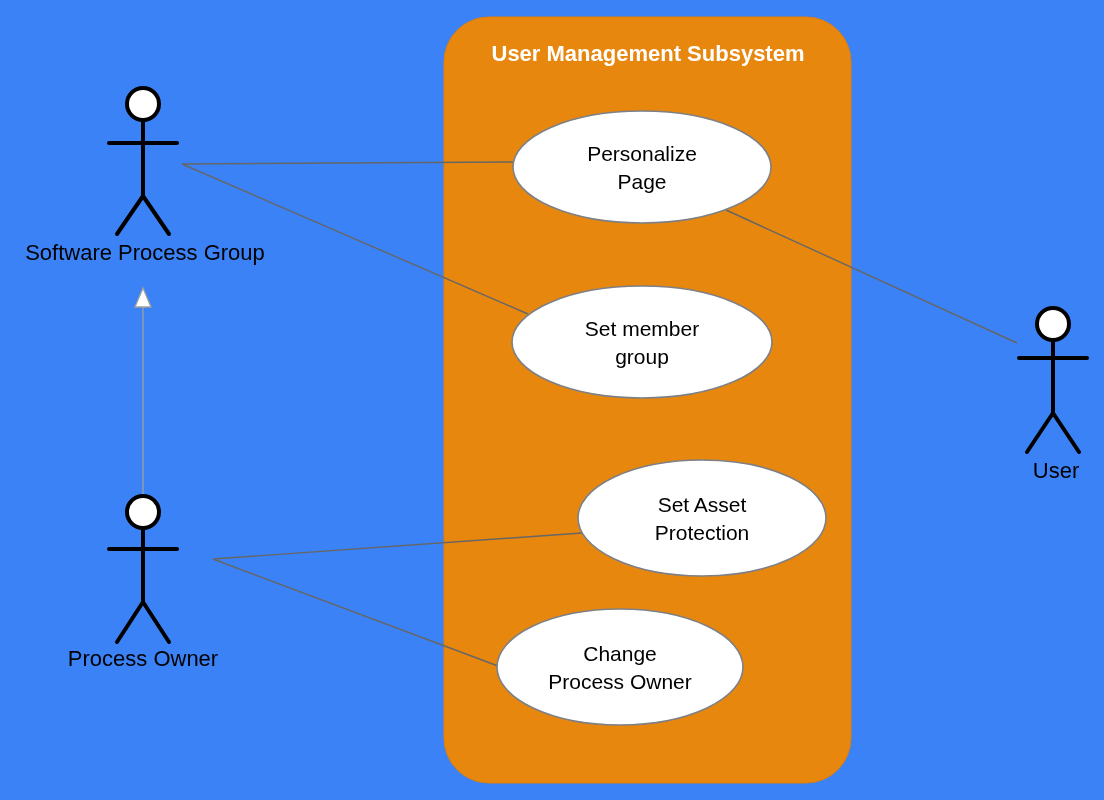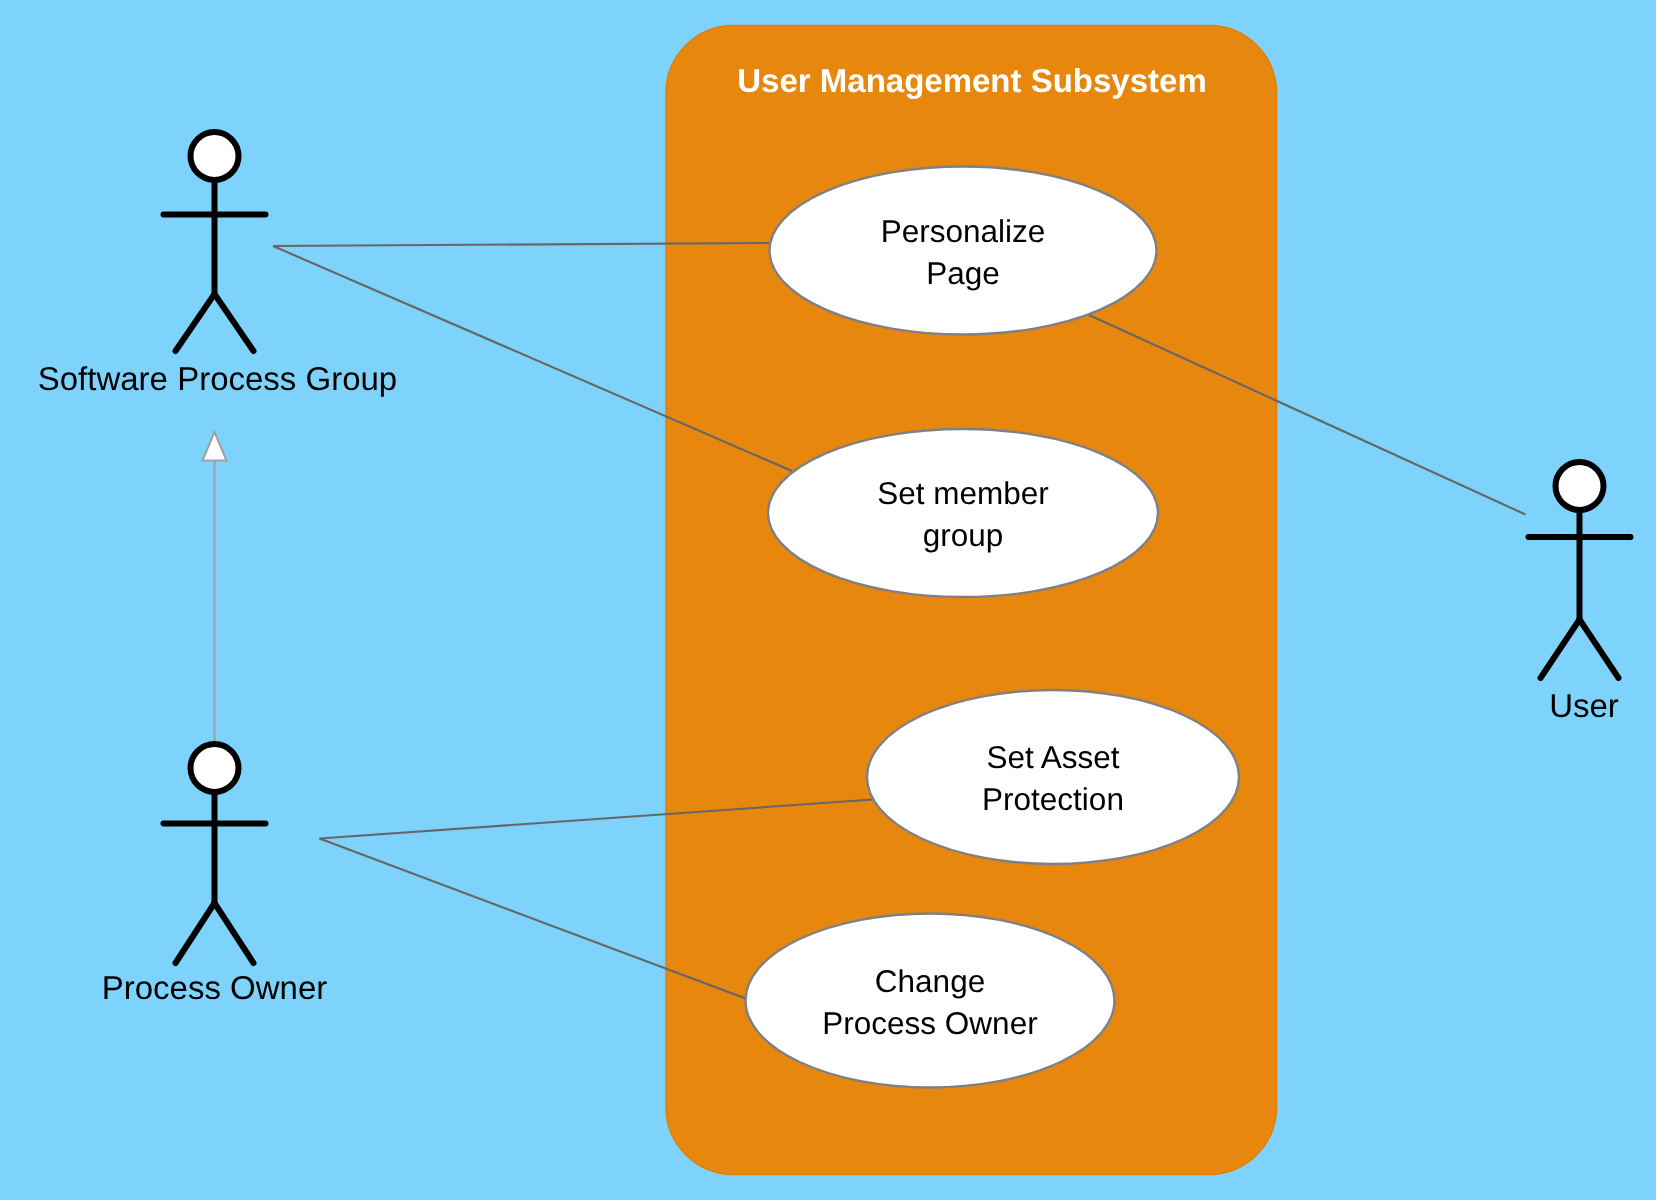--- a/index.html
+++ b/index.html
@@ -8,21 +8,21 @@
     background: #ffffff;
     width: 1104px;
     height: 800px;
     overflow: hidden;
     font-family: "Liberation Sans", sans-serif;
   }
   .stage {
     position: relative;
     width: 1104px;
     height: 800px;
-    background: #7dd3fc;
+    background: #3b82f6;
   }
   svg { display: block; }
 
   .subsystem-rect {
     stroke: #e07e06;
     stroke-width: 1;
   }
   .subsystem-title {
     fill: #ffffff;
     font-size: 22px;

